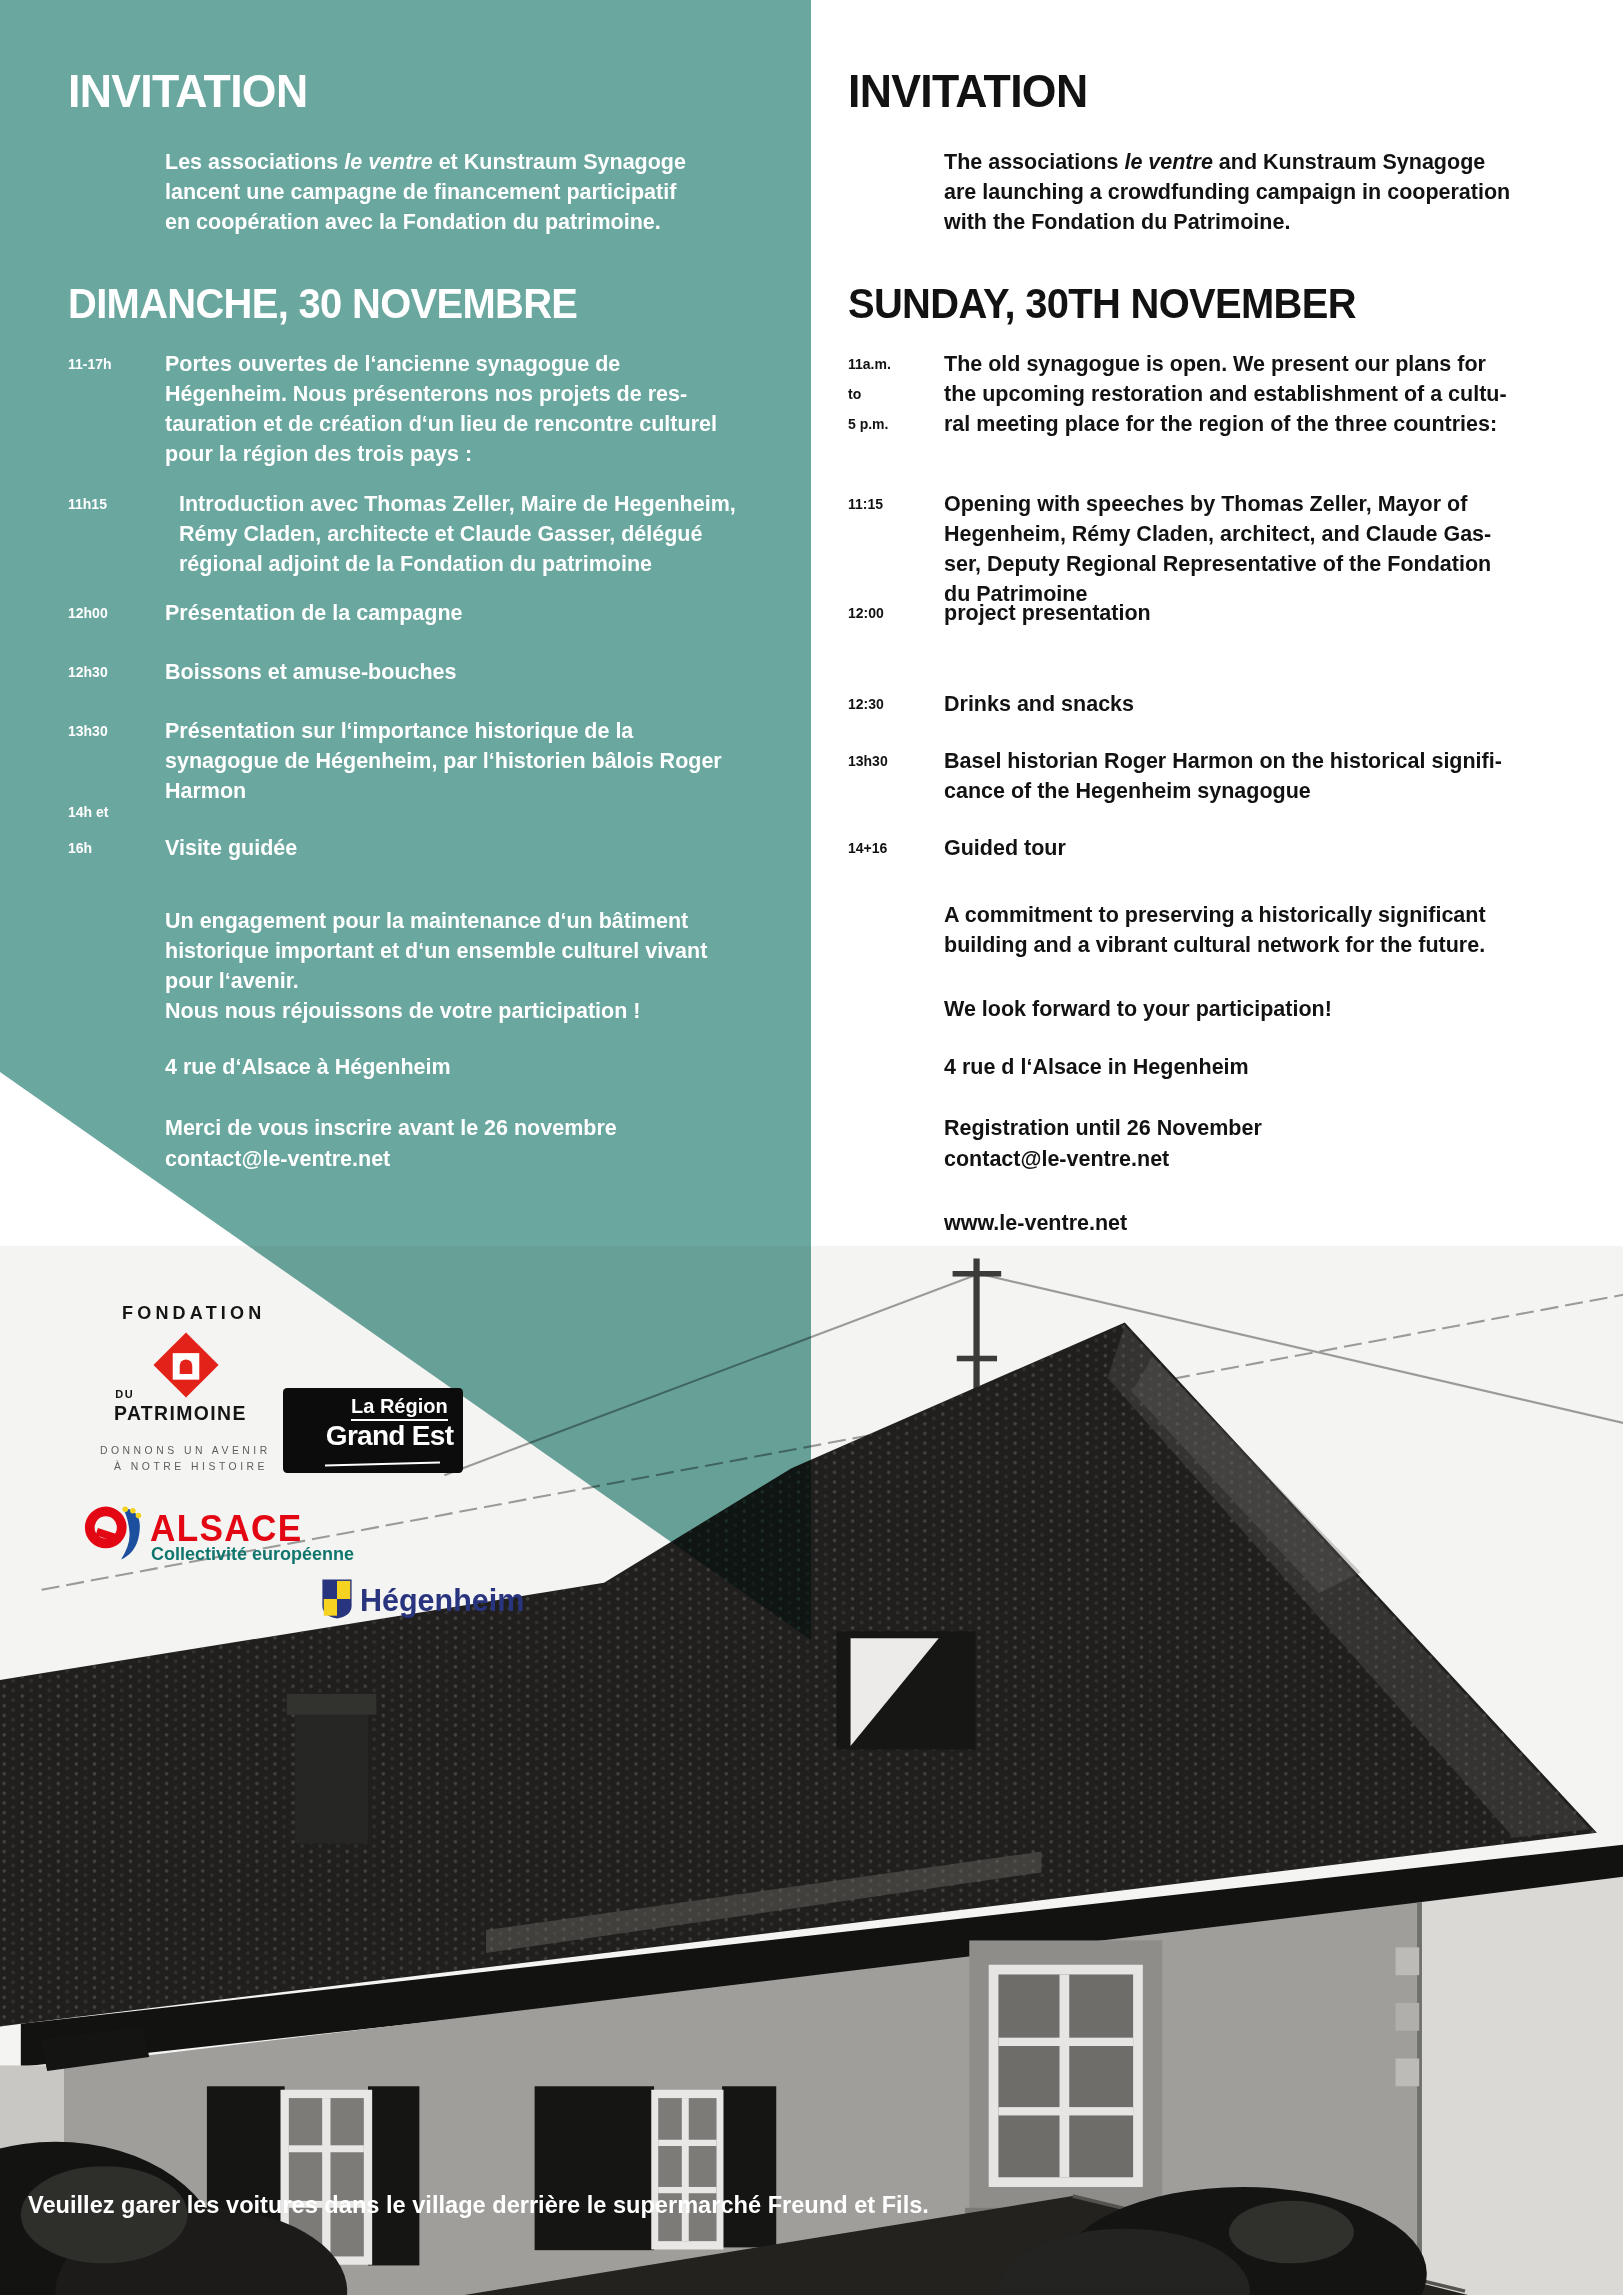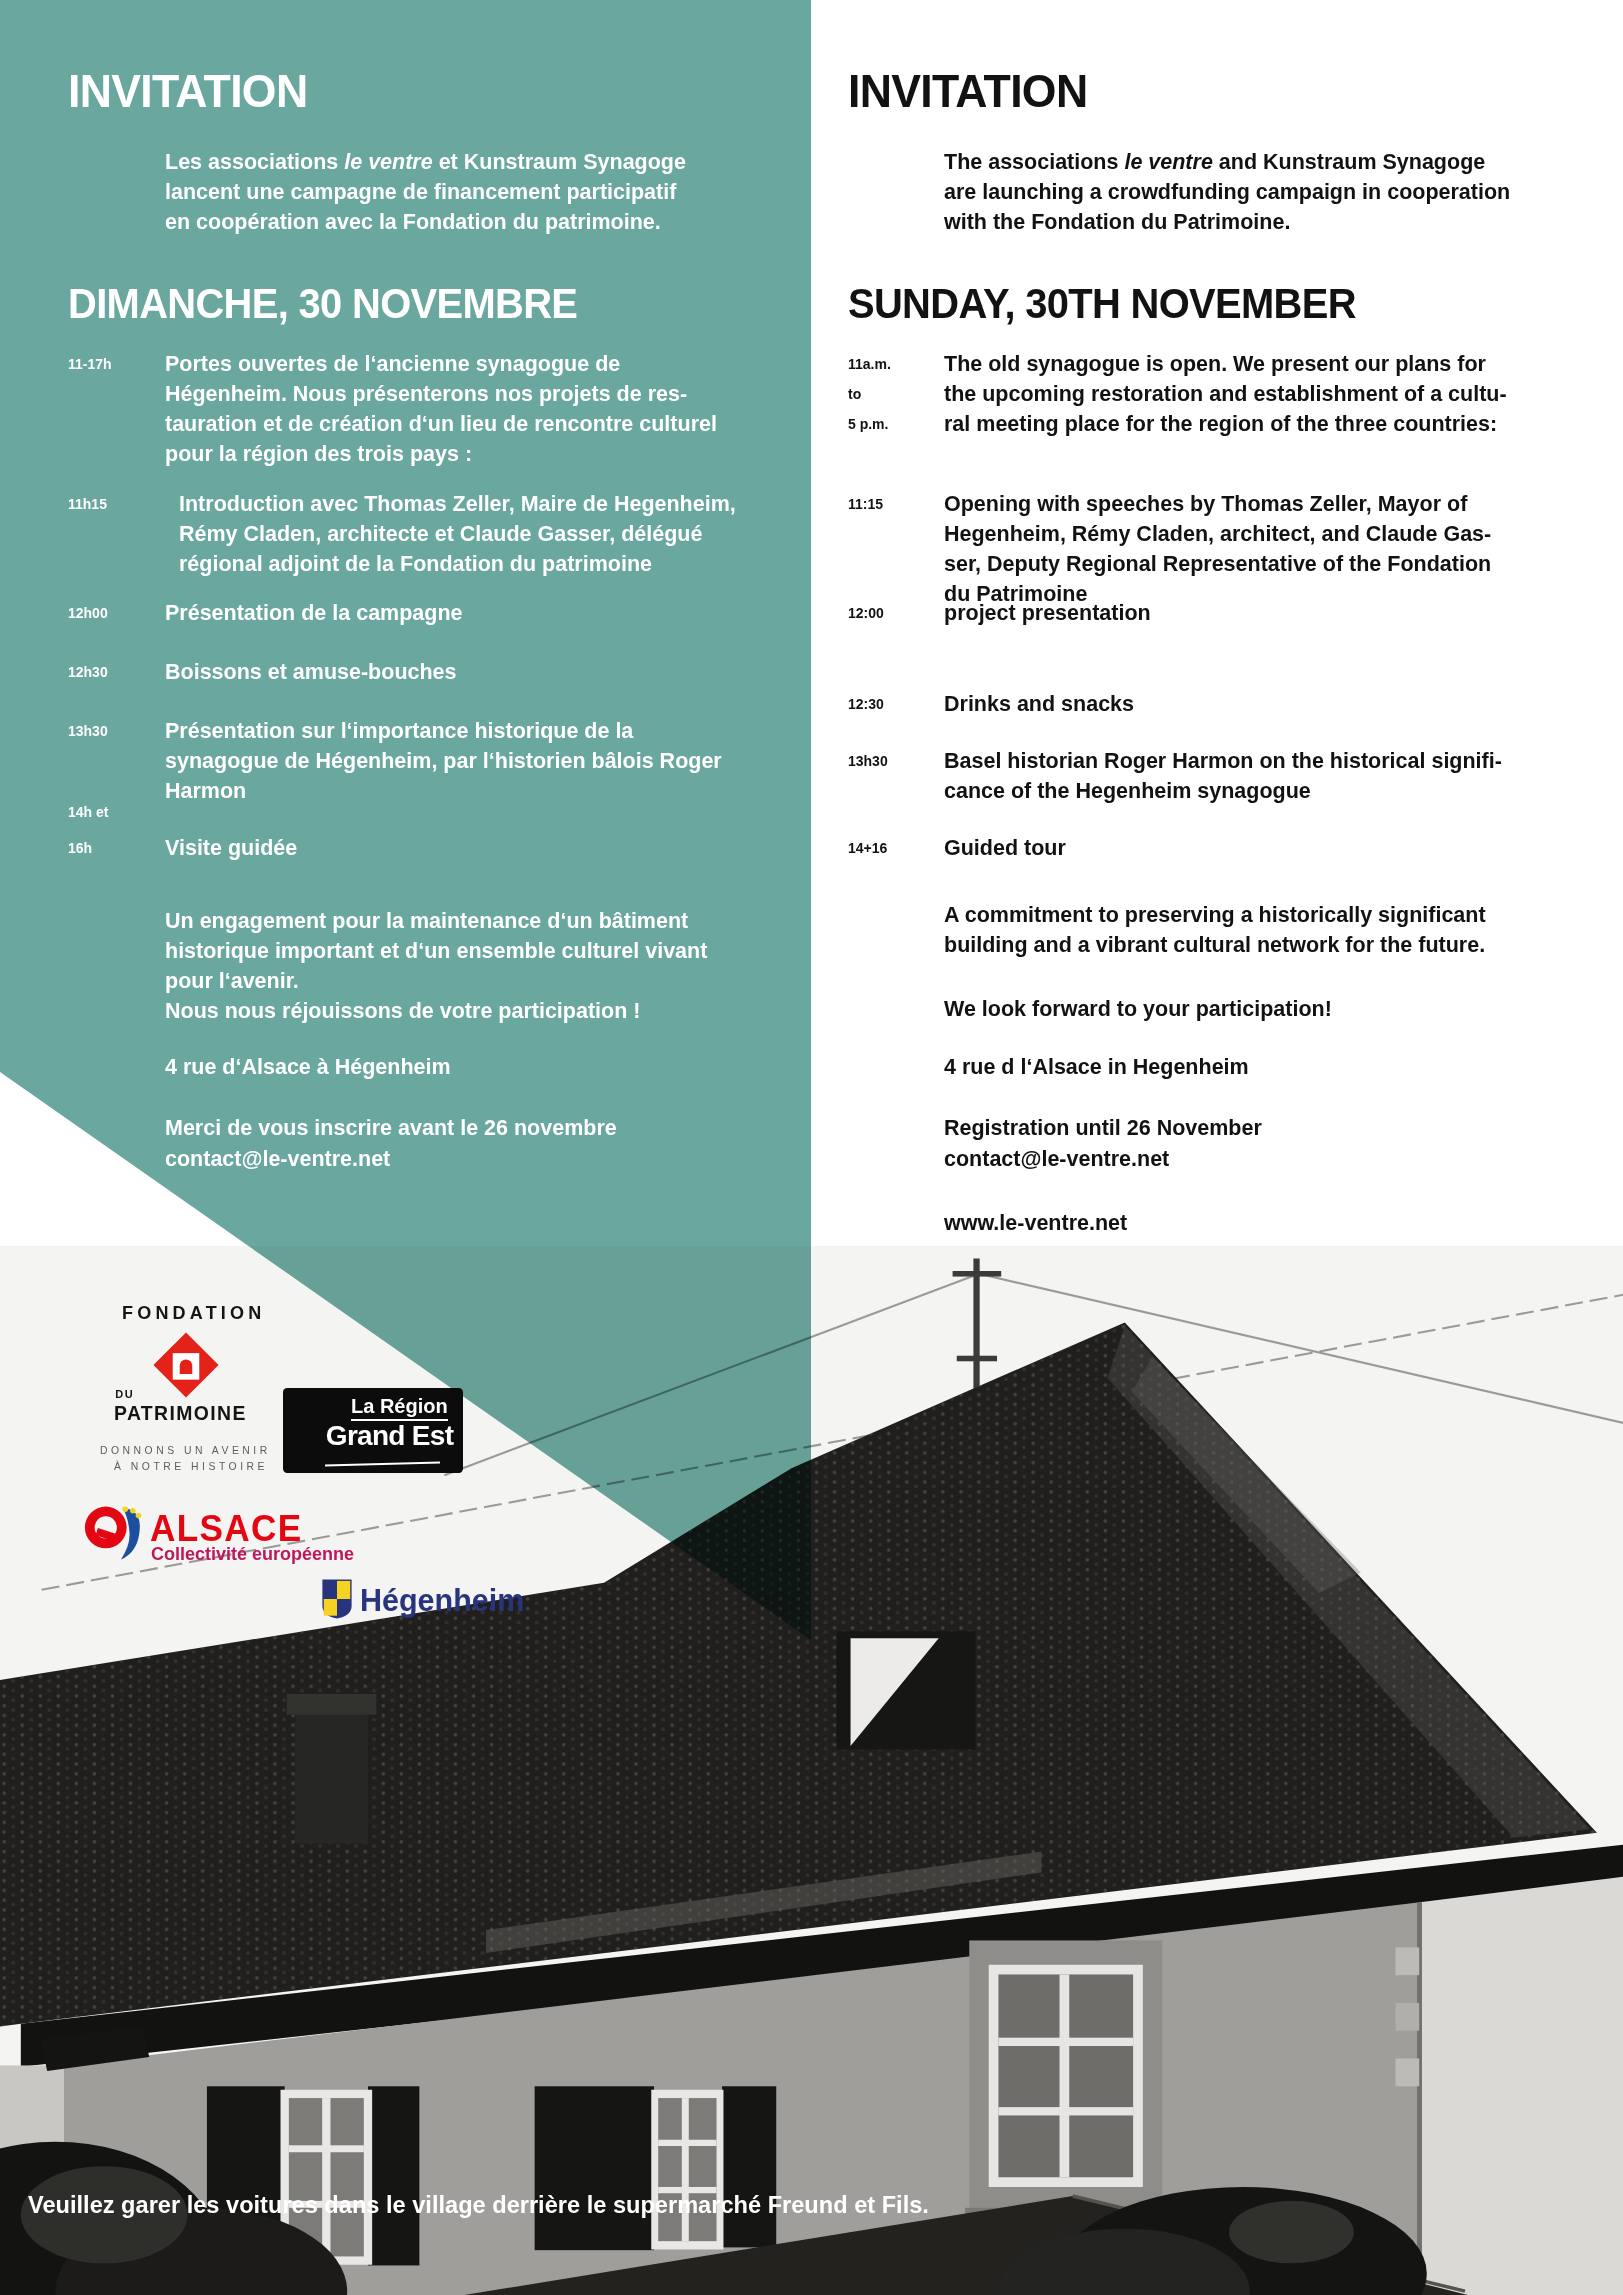--- a/index.html
+++ b/index.html
@@ -34,21 +34,21 @@
   .fdp-sub{font-size:19.4px;letter-spacing:1.4px;color:#151515;white-space:nowrap;}
   .fdp-du{font-size:11px;letter-spacing:1.4px;color:#151515;}
   .fdp-tag{font-size:10.4px;letter-spacing:3.5px;color:#5d5d5d;white-space:nowrap;font-weight:400;}
   
   .ge-box{background:#0c0c0c;border-radius:4.2px;width:180px;height:85px;text-align:right;padding:0;}
   .ge-l1{color:#fff;font-size:20px;margin:7px 15.3px 0 0;display:inline-block;border-bottom:2.1px solid #fff;padding-bottom:1.4px;white-space:nowrap;}
   .ge-l2{color:#fff;font-size:28px;letter-spacing:-0.7px;margin:-1.4px 9.7px 0 0;white-space:nowrap;}
   .ge-swoosh{position:absolute;left:42px;top:75px;width:115px;height:2.1px;background:#fff;transform:rotate(-1.5deg);}
   
   .alsace-name{font-size:37px;letter-spacing:1.4px;color:#e30613;white-space:nowrap;transform:scaleX(.95);transform-origin:left top;}
-  .alsace-tag{font-size:18px;color:#be185d;white-space:nowrap;font-weight:700;}
+  .alsace-tag{font-size:18px;color:#0f766e;white-space:nowrap;font-weight:700;}
   
   .heg-name{font-size:30.5px;color:#28347e;white-space:nowrap;}
 </style>
 </head>
 <body>
 
 <div class="page">
 
   <svg class="photo" viewBox="0 0 2339 1512" preserveAspectRatio="none" aria-hidden="true">
     <defs>

